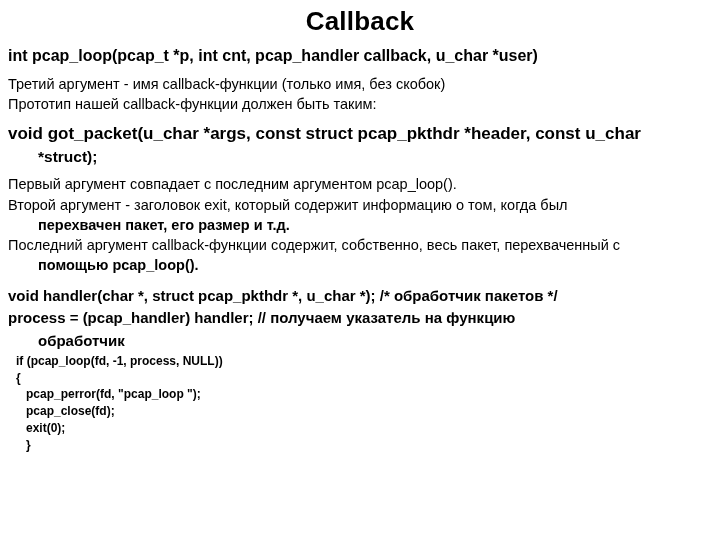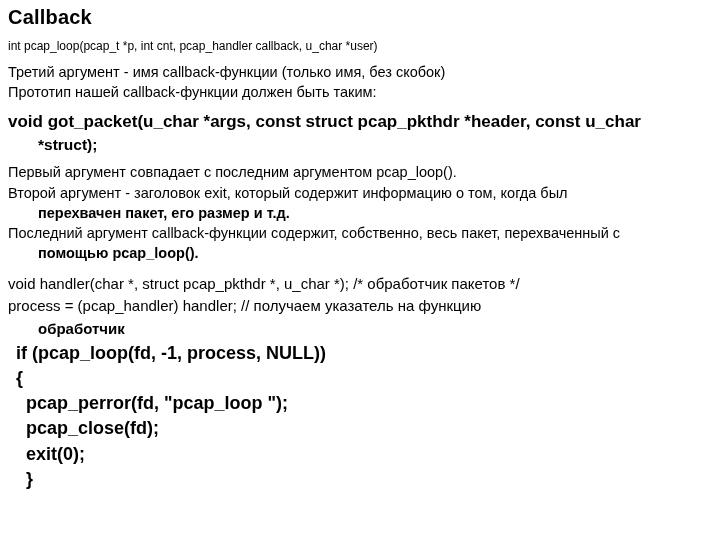--- a/index.html
+++ b/index.html
@@ -12,29 +12,29 @@
     color: #000000;
     overflow: hidden;
   }
   .slide {
     box-sizing: border-box;
     width: 720px;
     height: 540px;
     padding: 6px 8px 0 8px;
   }
   .title {
-    text-align: left;
-    font-size: 20px;
+    text-align: center;
+    font-size: 26px;
     font-weight: bold;
     letter-spacing: 0.2px;
     margin: 0 0 10px 0;
   }
   .sig1 {
-    font-size: 12px;
-    font-weight: normal;
+    font-size: 16px;
+    font-weight: bold;
     margin: 6px 0 10px 0;
   }
   .body-text {
     font-size: 14.5px;
     line-height: 1.25;
     margin: 2px 0;
   }
   .body-cont {
     font-size: 14.5px;
     line-height: 1.25;
@@ -51,33 +51,33 @@
   .sig2-cont {
     font-size: 15.5px;
     font-weight: bold;
     line-height: 1.3;
     margin: 0 0 8px 0;
     padding-left: 30px;
   }
   .gap { height: 8px; }
   .code-bold {
     font-size: 15px;
-    font-weight: normal;
+    font-weight: bold;
     line-height: 1.35;
     margin: 2px 0;
   }
   .code-bold-cont {
     font-size: 15px;
     font-weight: bold;
     line-height: 1.35;
     margin: 0 0 2px 0;
     padding-left: 30px;
   }
   .code-line {
-    font-size: 18px;
+    font-size: 12px;
     font-weight: bold;
     line-height: 1.4;
     margin: 0;
     padding-left: 8px;
   }
   .code-line.ind1 { padding-left: 18px; }
 </style>
 </head>
 <body>
 

